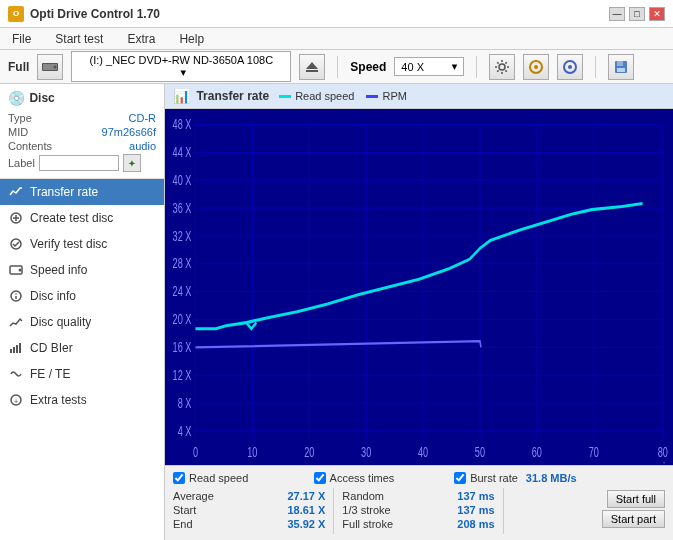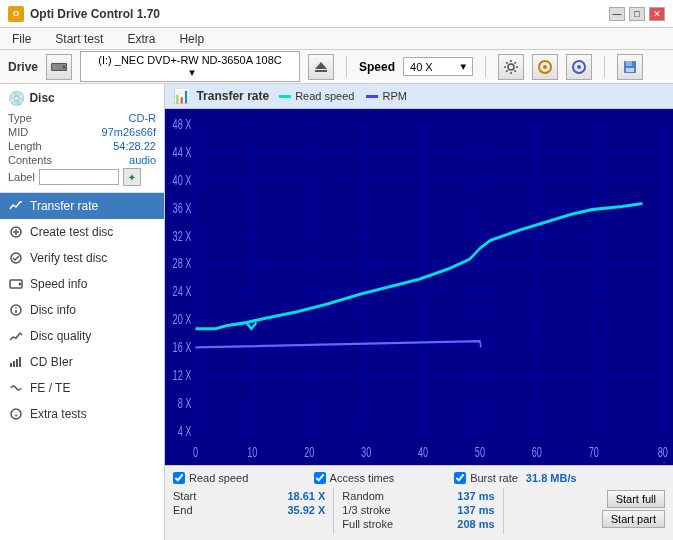--- a/index.html
+++ b/index.html
@@ -227,21 +227,21 @@
 </div>
 
 <div class="menubar">
   <span class="menubar-item">File</span>
   <span class="menubar-item">Start test</span>
   <span class="menubar-item">Extra</span>
   <span class="menubar-item">Help</span>
 </div>
 
 <div class="toolbar">
-  <span class="toolbar-label">Drive</span>
+  <span class="toolbar-label">Full</span>
   <div class="toolbar-icon-btn">
     <svg width="16" height="12" viewBox="0 0 16 12">
         <rect x="0" y="2" width="16" height="8" rx="1" fill="#555"></rect>
         <rect x="1" y="3" width="14" height="6" fill="#888"></rect>
         <circle cx="13" cy="6" r="1.5" fill="#555"></circle>
       </svg>
   </div>
   <div class="drive-select">
     <span style="flex:1;">(I:) _NEC DVD+-RW ND-3650A 108C</span>
     <span style="margin-left:4px;">▾</span>
@@ -296,24 +296,20 @@
         <span style="color:#3060a0;font-size:14px;">💿</span>
         <span>Disc</span>
       </div>
       <div class="disc-row">
         <span class="disc-key">Type</span>
         <span class="disc-val">CD-R</span>
       </div>
       <div class="disc-row">
         <span class="disc-key">MID</span>
         <span class="disc-val">97m26s66f</span>
-      </div>
-      <div class="disc-row">
-        <span class="disc-key">Length</span>
-        <span class="disc-val">54:28.22</span>
       </div>
       <div class="disc-row">
         <span class="disc-key">Contents</span>
         <span class="disc-val">audio</span>
       </div>
       <div class="label-row">
         <span class="disc-key">Label</span>
         <input class="label-input" type="text" value="" style="">
         <div class="label-btn">✦</div>
       </div>
@@ -498,20 +494,24 @@
           <input type="checkbox" class="stats-checkbox" checked="" style="">
           <span class="stats-label">Burst rate</span>
           <span class="burst-val" style="margin-left:4px;">31.8 MB/s</span>
         </div>
       </div>
 
       <div class="stats-data">
 
         <div class="stats-col">
           <div class="stats-data-row">
+            <span class="stats-data-key">Average</span>
+            <span class="stats-data-val">27.17 X</span>
+          </div>
+          <div class="stats-data-row">
             <span class="stats-data-key">Start</span>
             <span class="stats-data-val">18.61 X</span>
           </div>
           <div class="stats-data-row">
             <span class="stats-data-key">End</span>
             <span class="stats-data-val">35.92 X</span>
           </div>
         </div>
 
         <div class="stats-col">

